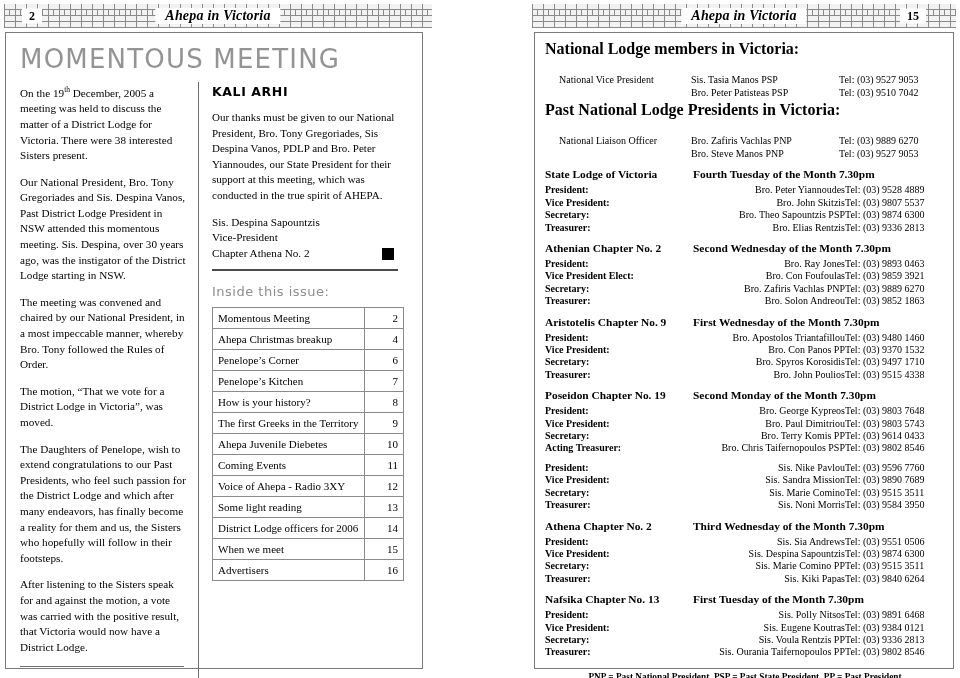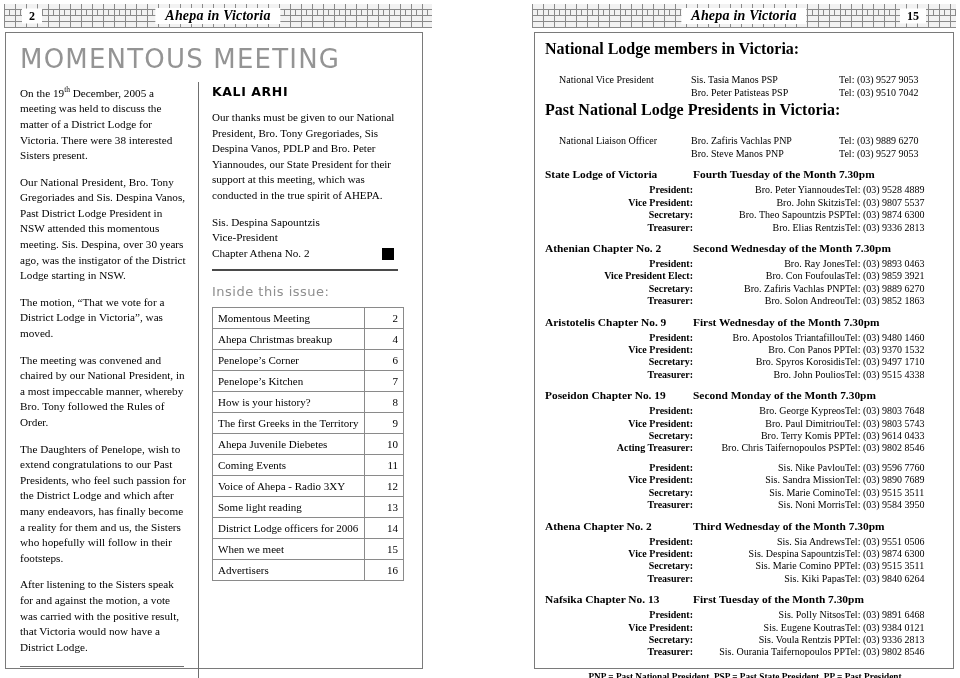--- a/index.html
+++ b/index.html
@@ -106,21 +106,21 @@
   .natgrid{margin:16px 0 2px 14px;}
   .natrow{display:flex;font-size:10px;line-height:12.6px;}
   .natrow .role{width:132px;}
   .natrow .nm{width:148px;}
   .natrow .tel{width:auto;}
   .grp{margin-top:7px;}
   .grphead{display:flex;font-size:11.4px;font-weight:bold;line-height:14px;margin-bottom:3px;}
   .grphead .g1{width:148px;}
   .grphead .g2{width:auto;}
   .orow{display:flex;font-size:10px;line-height:12.4px;}
-  .orow .o1{width:148px;font-weight:bold;text-align:right;}
+  .orow .o1{width:148px;font-weight:bold;}
   .orow .o2{width:152px;text-align:right;}
   .orow .o3{width:auto;}
   .legend{
     text-align:center;font-size:9.3px;font-weight:bold;
     margin-top:13px;
   }
 </style>
 </head>
 <body>
 
@@ -134,22 +134,22 @@
   <div class="lbox">
 
     <div class="masthead">MOMENTOUS MEETING</div>
 
     <div class="cols">
 
       <div class="col-a">
         <div class="bodytext">
           <p><span>On the 19</span><sup>th</sup><span> December, 2005 a meeting was held to discuss the matter of a District Lodge for Victoria.   There were 38 interested Sisters present.</span></p>
           <p>Our National President, Bro. Tony Gregoriades and Sis. Despina Vanos, Past District Lodge President in NSW attended this momentous meeting.  Sis. Despina, over 30 years ago, was the instigator of the District Lodge starting in NSW.</p>
+          <p>The meeting was convened and chaired by our National President, in a most impeccable manner, whereby Bro. Tony followed the Rules of Order.</p>
           <p>The motion, “That we vote for a District Lodge in Victoria”, was moved.</p>
-          <p>The meeting was convened and chaired by our National President, in a most impeccable manner, whereby Bro. Tony followed the Rules of Order.</p>
           <p>The Daughters of Penelope, wish to extend congratulations to our Past Presidents, who feel such passion for the District Lodge and which after many endeavors, has finally become a reality for them and us, the Sisters who hopefully will follow in their footsteps.</p>
           <p>After listening to the Sisters speak for and against the motion, a vote was carried with the positive result, that Victoria would now have a District Lodge.</p>
         </div>
         <div class="rule-a"></div>
         <p class="quote">A committee of one gets things done.</p>
 
       </div>
 
       <div class="col-b">
 

